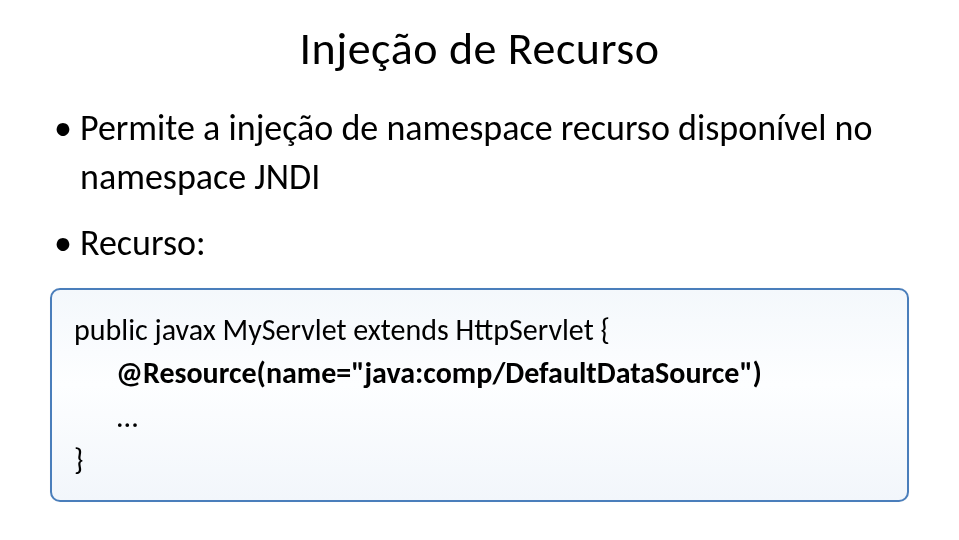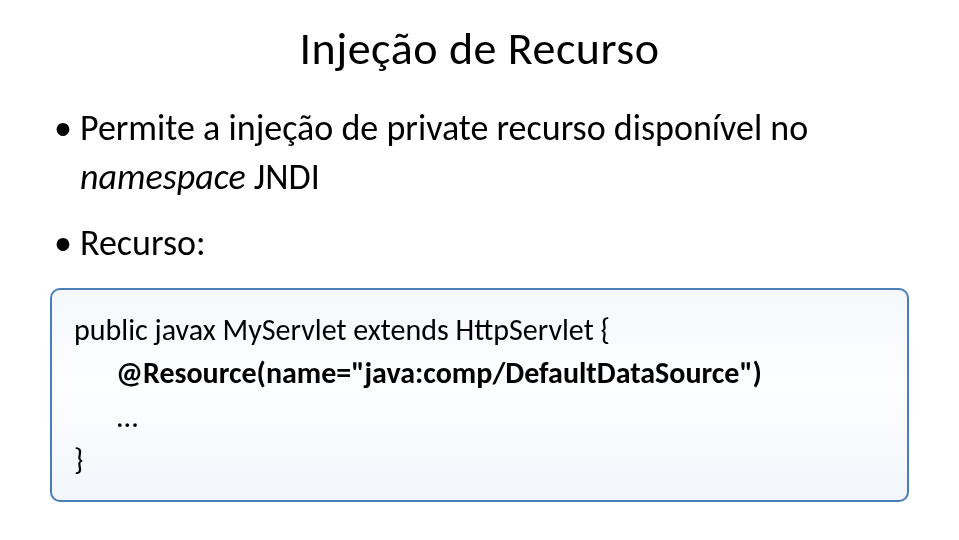--- a/index.html
+++ b/index.html
@@ -40,21 +40,20 @@
     margin-bottom: 18px;
   }
   ul.bullets li::before {
     content: "•";
     position: absolute;
     left: 4px;
     top: 0;
     font-size: 36px;
   }
   .italic {
-    font-style: italic;
   }
   .code-box {
     border: 2px solid #4a7ebb;
     border-radius: 10px;
     background: linear-gradient(to bottom, #f4f8fc 0%, #fdfeff 45%, #f2f6fb 100%);
     padding: 18px 22px 18px 22px;
     font-size: 30px;
     line-height: 1.45;
     box-shadow: 0 0 1px rgba(0,0,0,0.1);
   }
@@ -66,21 +65,21 @@
   }
 </style>
 </head>
 <body>
 
 <div class="slide">
   <div class="title">Injeção de Recurso</div>
 
   <ul class="bullets">
     <li>
-      <span>Permite a injeção de private recurso disponível no </span><span class="italic">namespace</span><span> JNDI</span>
+      <span>Permite a injeção de namespace recurso disponível no </span><span class="italic">namespace</span><span> JNDI</span>
     </li>
     <li>Recurso:</li>
   </ul>
 
   <div class="code-box">
     <div>public javax MyServlet extends HttpServlet {</div>
     <div class="indent bold">@Resource(name="java:comp/DefaultDataSource")</div>
     <div class="indent">...</div>
     <div>}</div>
   </div>

